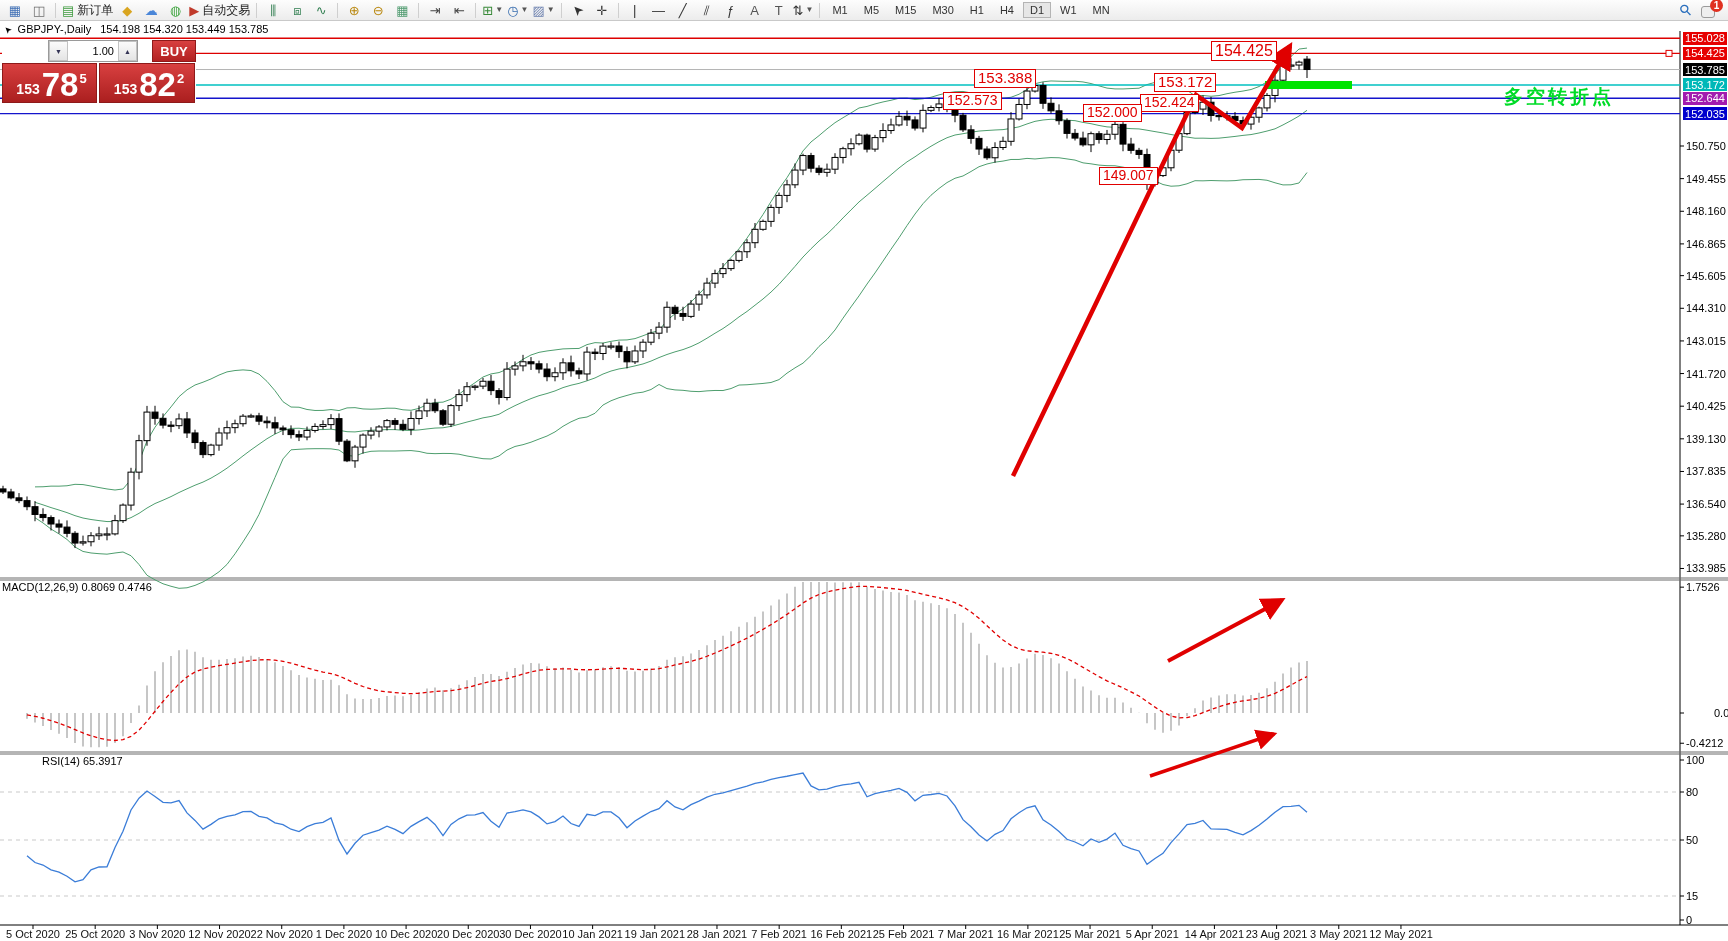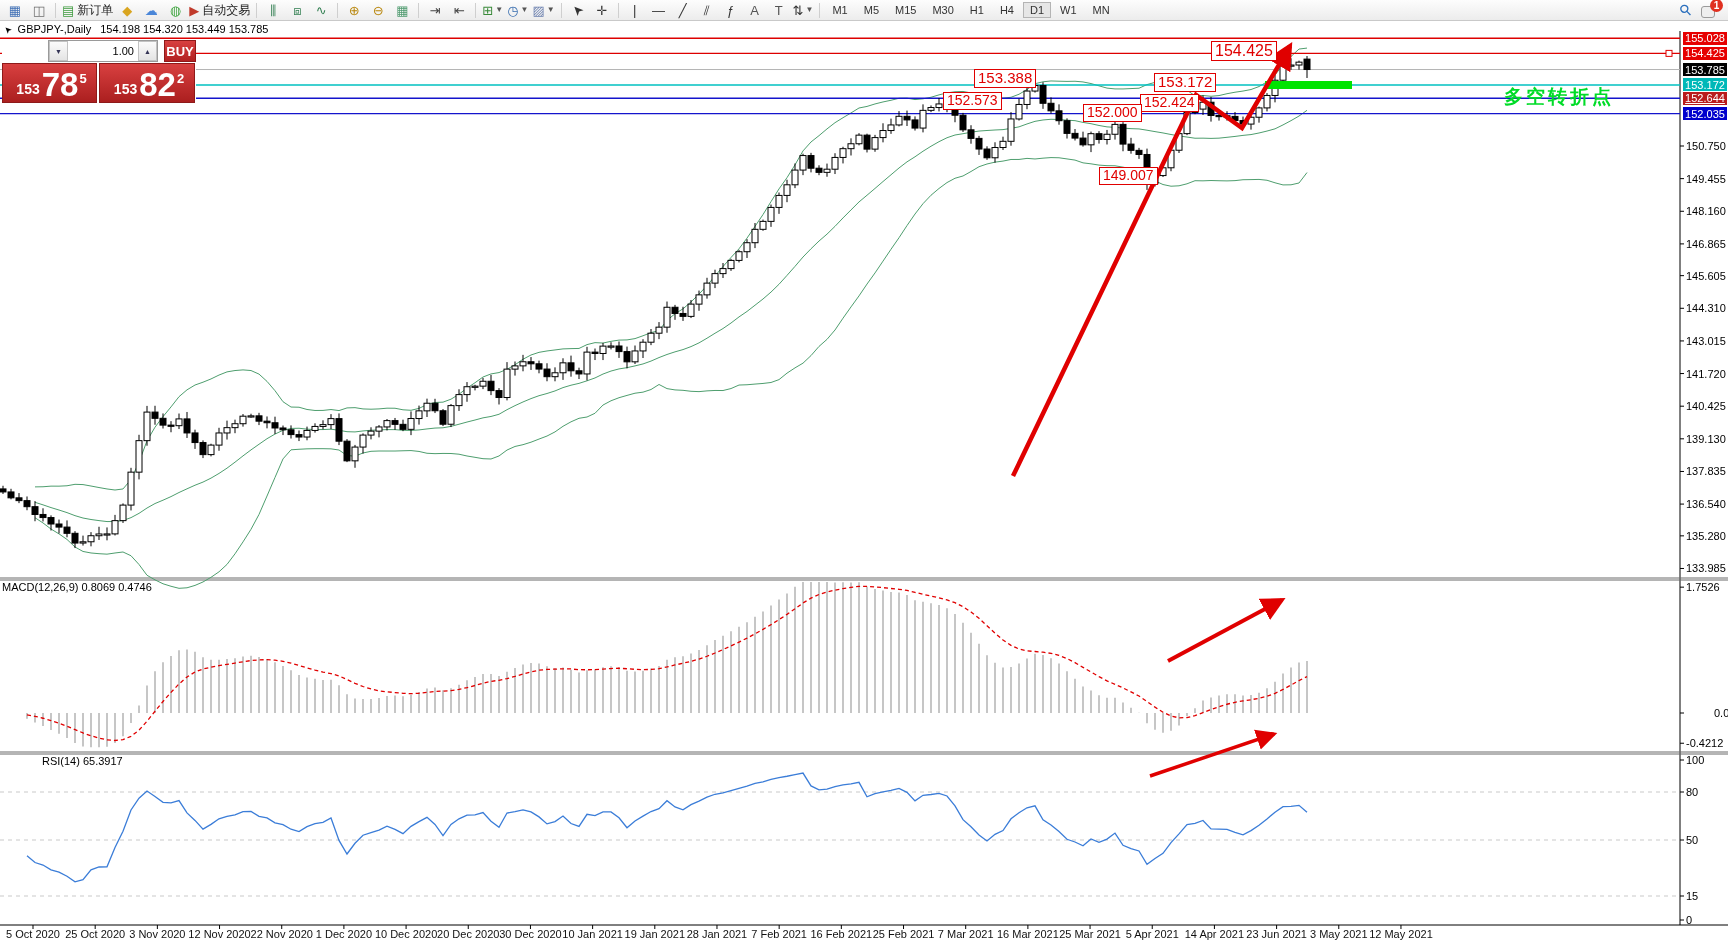--- a/index.html
+++ b/index.html
@@ -23,21 +23,21 @@
     background:#e03020;color:#fff;font-size:10px;font-weight:bold;display:flex;align-items:center;justify-content:center;}
   
   #quote{position:absolute;left:4px;top:23px;font-size:11px;color:#000;z-index:20;}
   #quote .tri{display:inline-block;transform:rotate(225deg);font-size:9px;margin-right:3px;}
   
   #tpanel{position:absolute;left:2px;top:40px;width:194px;z-index:40;background:#fff;padding-bottom:2px;}
   #tp-row1{display:flex;height:22px;}
   .tpbtn{background:linear-gradient(#d84040,#b22222);color:#fff;font-size:13px;font-weight:bold;
     display:flex;align-items:center;justify-content:center;border:1px solid #8e1a1a;box-sizing:border-box;}
   #sell-btn{width:44px;margin-top:44px;}
-  #buy-btn{width:32px;margin-left:6px;}
+  #buy-btn{width:44px;margin-left:14px;}
   #vol-spin{flex:1;margin-left:2px;display:flex;border:1px solid #9a9a9a;background:#fff;box-sizing:border-box;}
   #vol-spin .sb{width:17px;background:linear-gradient(#fbfbfb,#e4e4e4);border:1px solid #c2c2c2;
     font-size:7px;color:#335;display:flex;align-items:center;justify-content:center;}
   #vol-val{flex:1;font-size:11px;display:flex;align-items:center;justify-content:flex-end;padding-right:4px;color:#000;}
   #tp-row2{display:flex;height:40px;margin-top:1px;}
   .bigpx{background:linear-gradient(#d84040,#ab1f1f);color:#fff;display:flex;align-items:flex-end;
     justify-content:center;border:1px solid #8e1a1a;box-sizing:border-box;padding-bottom:2px;}
   #sell-big{width:95px;}
   #buy-big{width:96px;margin-left:2px;}
   .px-sm{font-size:14px;font-weight:bold;margin:0 2px 3px 4px;text-align:right;}
@@ -792,21 +792,21 @@
     <div class="ptick" style="top: 400.19px;">140.425</div>
     <div class="ptick" style="top: 432.824px; text-align: right;">139.130</div>
     <div class="ptick" style="top: 465.458px;">137.835</div>
     <div class="ptick" style="top: 498.092px;">136.540</div>
     <div class="ptick" style="top: 529.844px;">135.280</div>
     <div class="ptick" style="top: 562.478px;">133.985</div>
     <div class="axlabel" style="background: rgb(230, 0, 0); top: 31.6944px;">155.028</div>
     <div class="axlabel" style="background: rgb(230, 0, 0); top: 46.89px;">154.425</div>
     <div class="axlabel" style="background: rgb(0, 0, 0); top: 63.018px;">153.785</div>
     <div class="axlabel" style="background: rgb(0, 184, 184); top: 78.4656px;">153.172</div>
-    <div class="axlabel" style="background: #b91c1c; top: 91.7712px; text-decoration: underline;">152.644</div>
+    <div class="axlabel" style="background: #a21caf; top: 91.7712px;">152.644</div>
     <div class="axlabel" style="background: rgb(0, 0, 205); top: 107.118px;">152.035</div>
     <div class="itick" style="top: 581.163px;">1.7526</div>
     <div class="itick" style="top: 707px; padding-left: 28px;">0.00</div>
     <div class="itick" style="top: 737.242px;">-0.4212</div>
     <div class="itick" style="top: 754px;">100</div>
     <div class="itick" style="top: 786px;">80</div>
     <div class="itick" style="top: 834px;">50</div>
     <div class="itick" style="top: 890px;">15</div>
     <div class="itick" style="top: 914px;">0</div>
     <div class="dlabel" style="left: 33px;">5 Oct 2020</div>
@@ -822,21 +822,21 @@
     <div class="dlabel" style="left: 654.8px; text-align: center;">19 Jan 2021</div>
     <div class="dlabel" style="left: 716.98px;">28 Jan 2021</div>
     <div class="dlabel" style="left: 779.16px;">7 Feb 2021</div>
     <div class="dlabel" style="left: 841.34px;">16 Feb 2021</div>
     <div class="dlabel" style="left: 903.52px;">25 Feb 2021</div>
     <div class="dlabel" style="left: 965.7px;">7 Mar 2021</div>
     <div class="dlabel" style="left: 1027.88px;">16 Mar 2021</div>
     <div class="dlabel" style="left: 1090.06px;">25 Mar 2021</div>
     <div class="dlabel" style="left: 1152.24px;">5 Apr 2021</div>
     <div class="dlabel" style="left: 1214.42px;">14 Apr 2021</div>
-    <div class="dlabel" style="left: 1276.6px;">23 Jun 2021</div>
+    <div class="dlabel" style="left: 1276.6px;">23 Aug 2021</div>
     <div class="dlabel" style="left: 1338.78px;">3 May 2021</div>
     <div class="dlabel" style="left: 1400.96px;">12 May 2021</div>
     <div class="annbox" style="left: 1211px; top: 41px; font-size: 16px;">154.425</div>
     <div class="annbox" style="left: 974px; top: 69px; font-size: 15px;">153.388</div>
     <div class="annbox" style="left: 1154px; top: 73px; font-size: 15px;">153.172</div>
     <div class="annbox" style="left: 943px; top: 92px; font-size: 14px;">152.573</div>
     <div class="annbox" style="left: 1140px; top: 94px; font-size: 14px;">152.424</div>
     <div class="annbox" style="left: 1083px; top: 104px; font-size: 14px;">152.000</div>
     <div class="annbox" style="left: 1099px; top: 167px; font-size: 14px;">149.007</div>
   </div>

